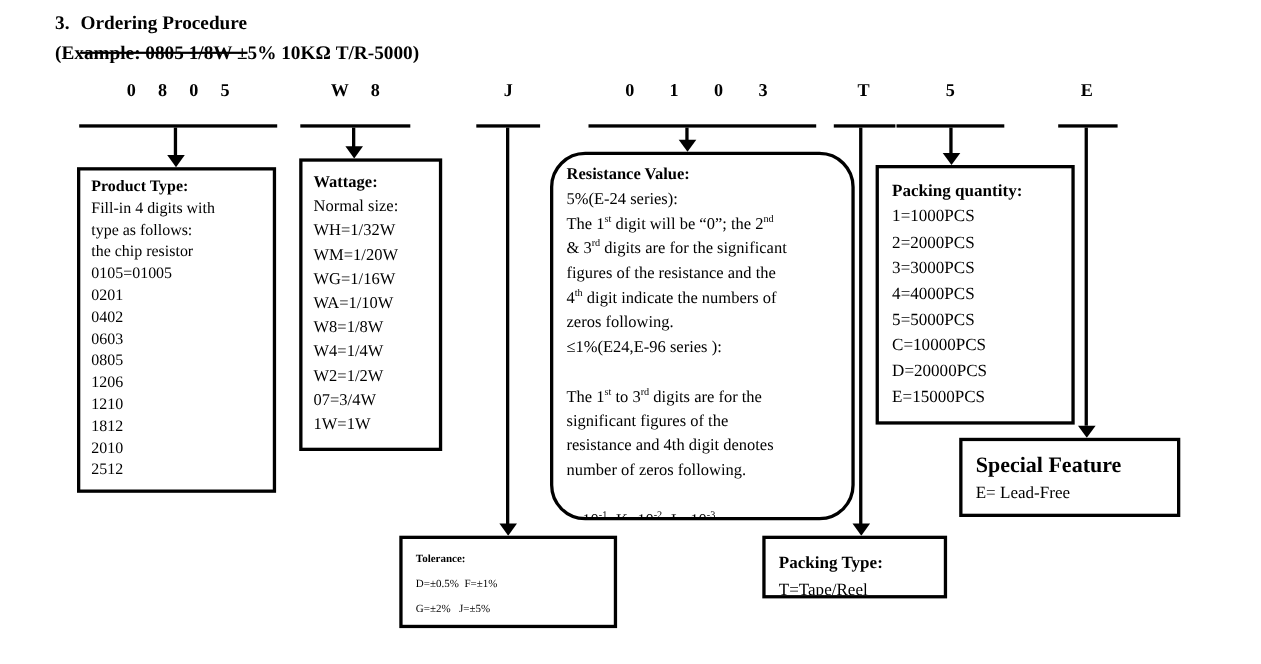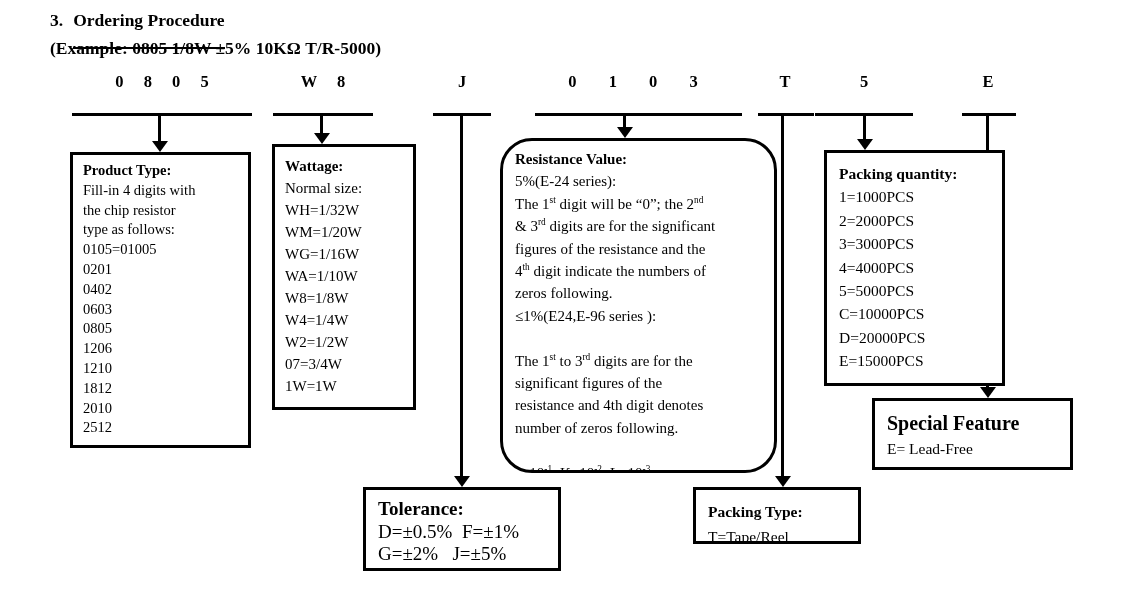--- a/index.html
+++ b/index.html
@@ -37,26 +37,26 @@
     border: 3px solid #000;
     background: #fff;
     overflow: hidden;
   }
   .box-title { font-weight: bold; }
   .box-line { white-space: pre-wrap; }
   sup { font-size: 0.62em; line-height: 0; }
 
   
   .box-product   { left: 70px;  top: 152px; width: 181px; height: 296px; padding: 6px 10px;  font-size: 14.5px; line-height: 19.8px; }
-  .box-wattage   { left: 272px; top: 144px; width: 144px; height: 266px; padding: 8px 10px;  font-size: 15px;   line-height: 22px; }
+  .box-wattage   { left: 272px; top: 144px; width: 130px; height: 266px; padding: 8px 10px;  font-size: 15px;   line-height: 22px; }
   .box-resist    { left: 500px; top: 138px; width: 277px; height: 335px; padding: 7px 12px;  font-size: 15px;   line-height: 22.4px; border-radius: 32px; }
-  .box-packqty   { left: 796px; top: 150px; width: 181px; height: 236px; padding: 9px 12px;  font-size: 15.5px; line-height: 23.4px; margin-left: 28px; }
+  .box-packqty   { left: 796px; top: 150px; width: 181px; height: 236px; padding: 9px 12px;  font-size: 15.5px; line-height: 23.4px; }
   .box-special   { left: 872px; top: 398px; width: 201px; height: 72px;  padding: 10px 12px; font-size: 15.5px; line-height: 25px; }
   .box-special .box-title { font-size: 20px; }
-  .box-tolerance { left: 363px; top: 487px; width: 198px; height: 84px;  padding: 8px 12px;  font-size: 19px;   line-height: 22.5px; }
+  .box-tolerance { left: 363px; top: 487px; width: 198px; height: 84px;  padding: 8px 12px;  font-size: 10px;   line-height: 22.5px; }
   .box-packtype  { left: 693px; top: 487px; width: 168px; height: 57px;  padding: 9px 12px;  font-size: 15.5px; line-height: 25px; }
 </style>
 </head>
 <body>
 
 <div class="page">
 
   <div class="doc-header doc-title">
     <span class="sec-num">3.</span><span class="title-text">Ordering Procedure</span>
   </div>
@@ -94,22 +94,22 @@
 
   <div class="code-label" style="left:988px;">E</div>
   <div class="hline" style="left:962px; width:54px;"></div>
   <div class="vline" style="left:986px; top:116px; height:271px;"></div>
   <div class="arrowhead" style="left:980px; top:387px;"></div>
 
   <div class="info-box box-product">
     <div class="box-title">Product Type:</div>
     <div>
         <div class="box-line">Fill-in 4 digits with</div>
+        <div class="box-line">type as follows:</div>
         <div class="box-line">the chip resistor</div>
-        <div class="box-line">type as follows:</div>
         <div class="box-line">0105=01005</div>
         <div class="box-line">0201</div>
         <div class="box-line">0402</div>
         <div class="box-line">0603</div>
         <div class="box-line">0805</div>
         <div class="box-line">1206</div>
         <div class="box-line">1210</div>
         <div class="box-line">1812</div>
         <div class="box-line">2010</div>
         <div class="box-line">2512</div>

